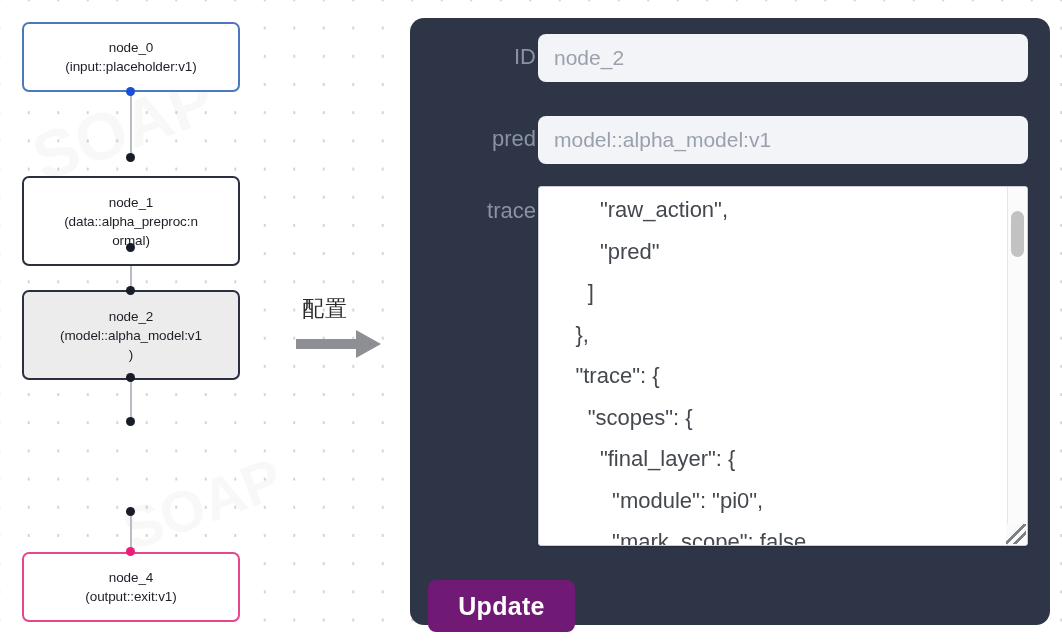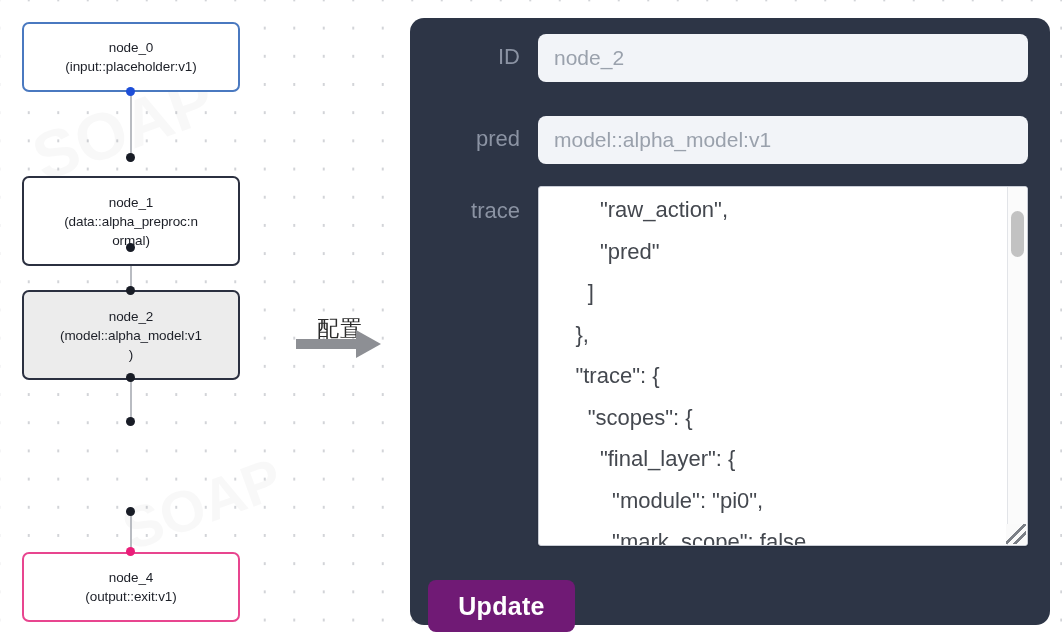--- a/index.html
+++ b/index.html
@@ -133,21 +133,21 @@
     display: flex;
     align-items: flex-start;
   }
   .row-id   { left: 18px; top: 16px;  }
   .row-type { left: 18px; top: 98px;  }
   .row-cfg  { left: 18px; top: 168px; }
 
   .field-label {
     width: 110px;
     text-align: right;
-    padding-right: 18px;
+    padding-right: 2px;
     color: #8b93a3;
     font-size: 22px;
     line-height: 26px;
     box-sizing: border-box;
     flex: none;
   }
   .row-id   .field-label { padding-top: 10px; }
   .row-type .field-label { padding-top: 10px; }
   .row-cfg  .field-label { padding-top: 12px; }
 
@@ -284,21 +284,21 @@
 
   <div class="port blue" style="left:126px; top:87px;"></div>
   <div class="port" style="left:126px; top:153px;"></div>
   <div class="port" style="left:126px; top:243px;"></div>
   <div class="port" style="left:126px; top:286px;"></div>
   <div class="port" style="left:126px; top:373px;"></div>
   <div class="port" style="left:126px; top:417px;"></div>
   <div class="port" style="left:126px; top:507px;"></div>
   <div class="port pink" style="left:126px; top:547px;"></div>
 
-  <div class="arrow-caption" style="left:302px; top:316px;margin-left:15px;">配置</div>
+  <div class="arrow-caption" style="left:302px; top:296px;">配置</div>
   <div class="arrow-wrap" style="left:296px; top:330px; width:90px; height:28px;">
     <div class="arrow-shaft"></div>
     <div class="arrow-head"></div>
   </div>
 
   <div class="config-panel">
 
     <div class="form-row row-id">
       <div class="field-label">ID</div>
       <input class="text-input" type="text" value="node_2" style="">

